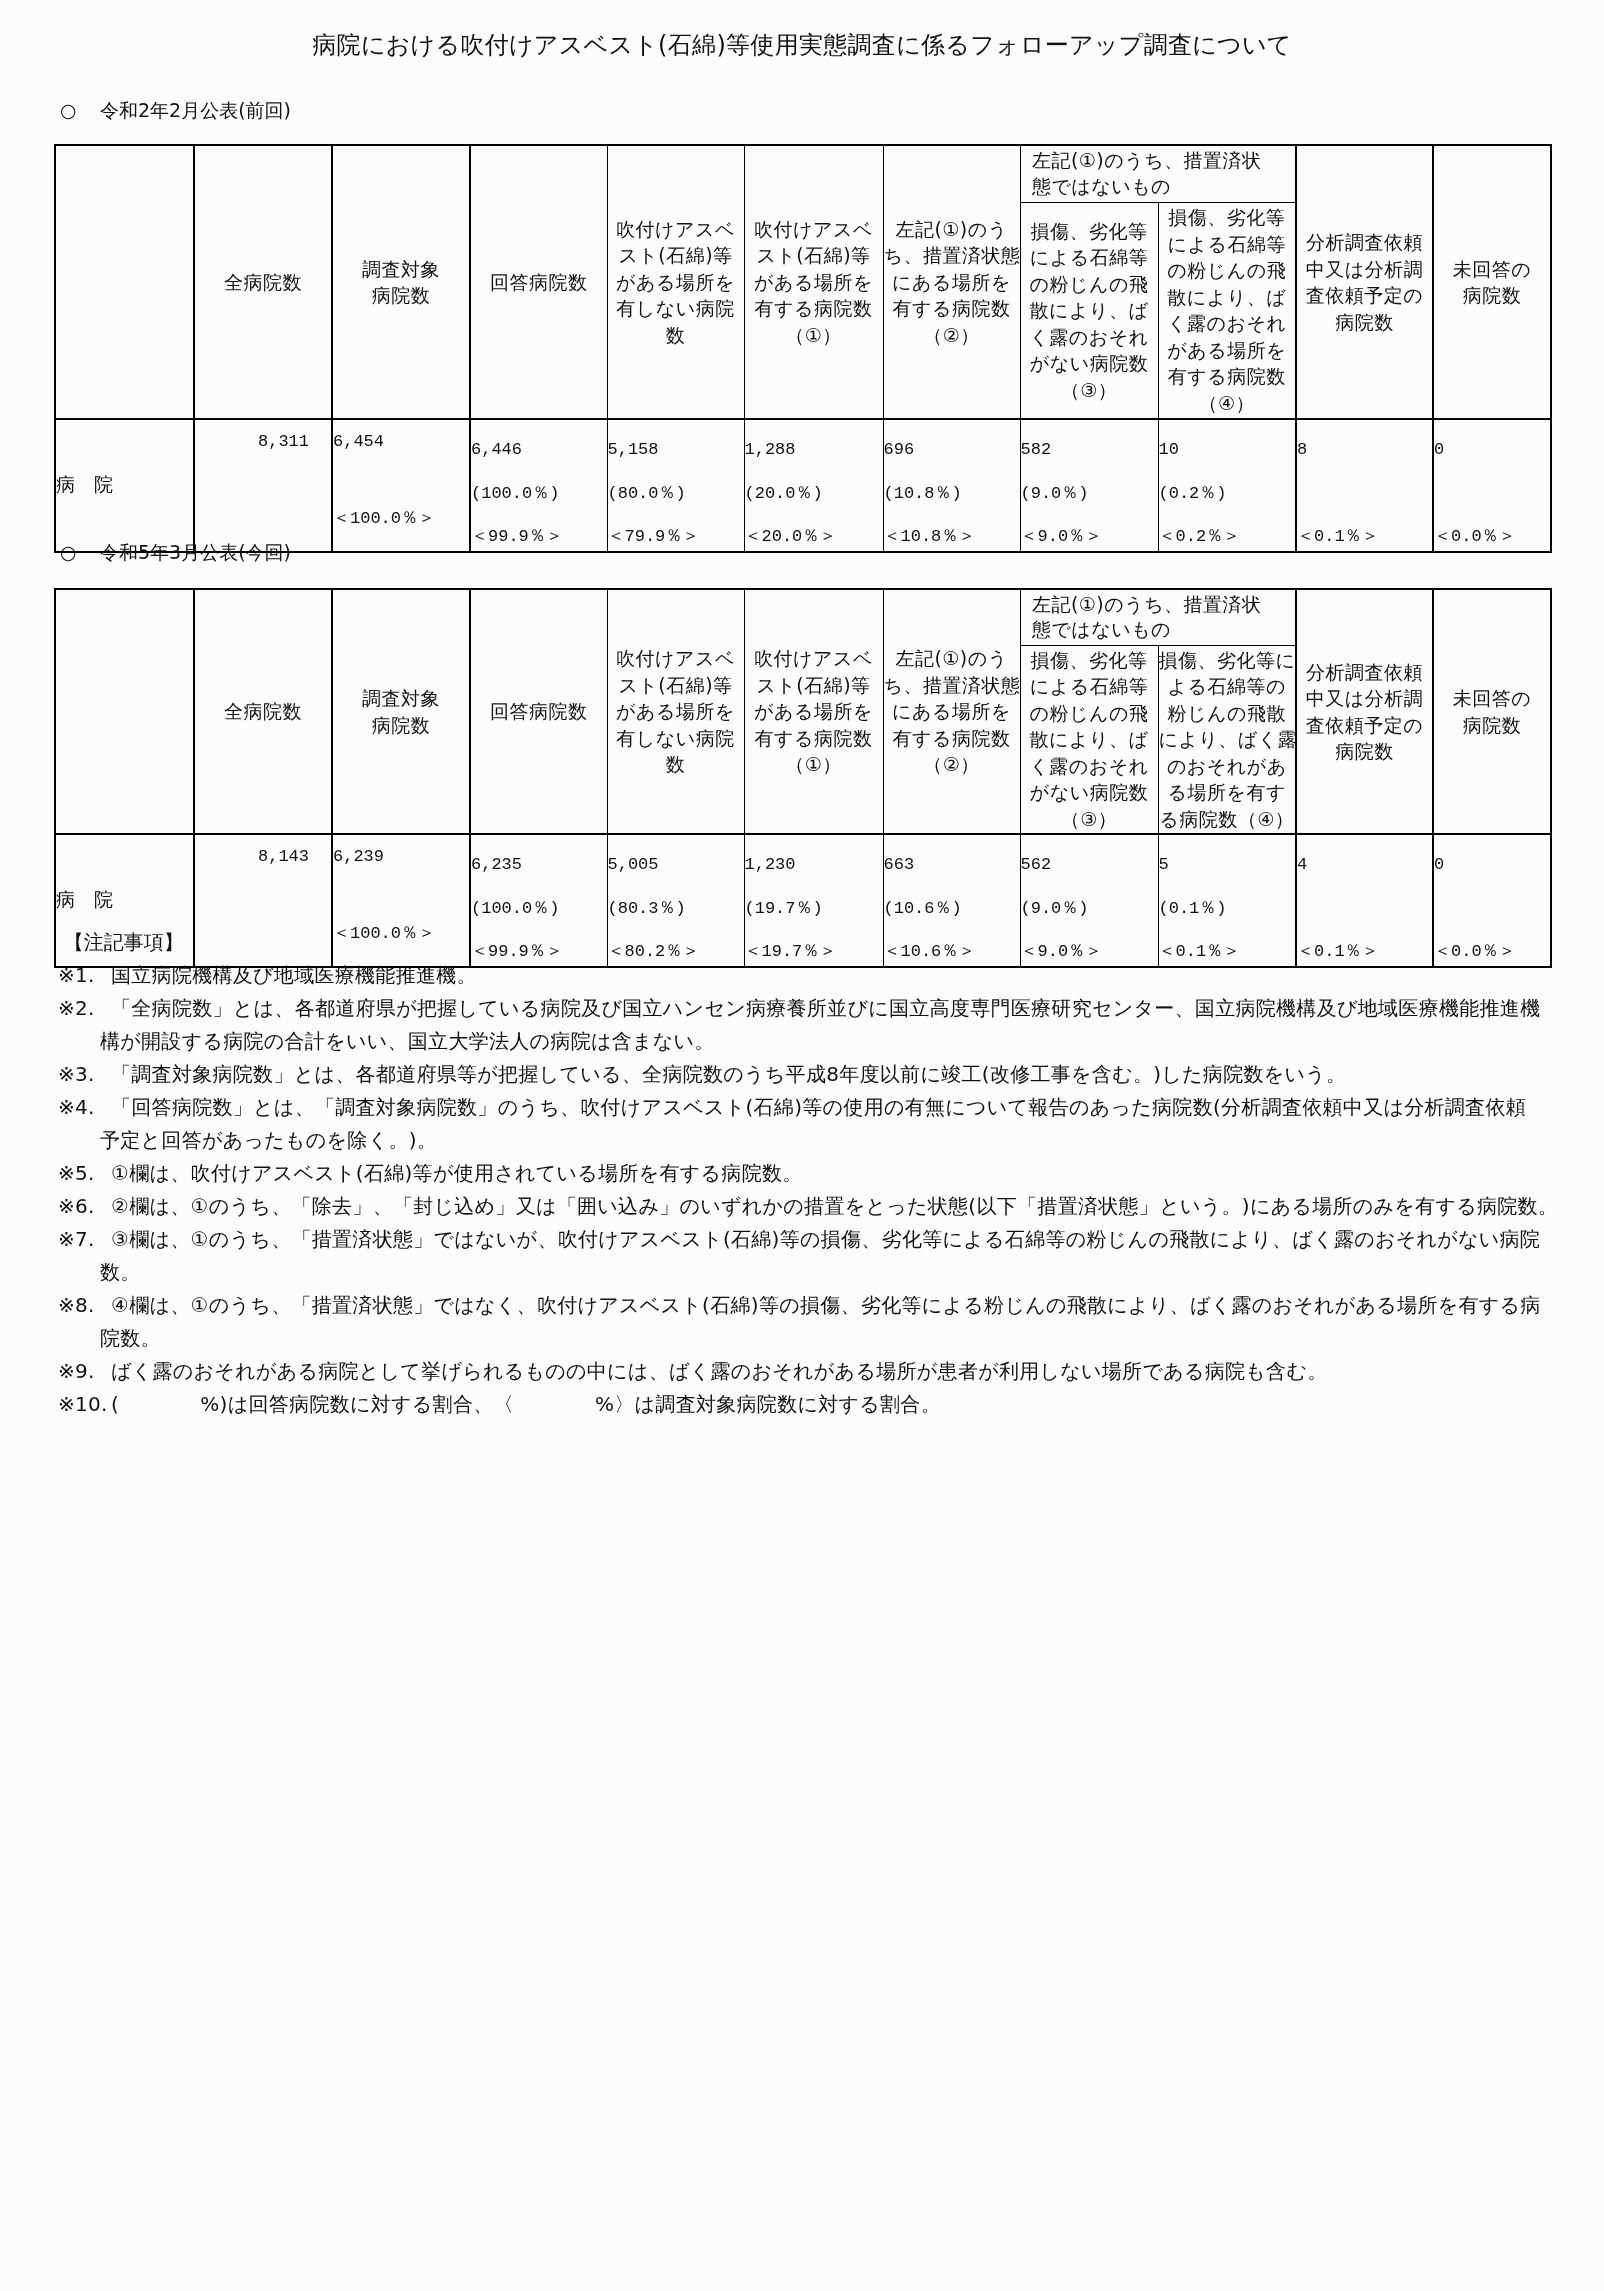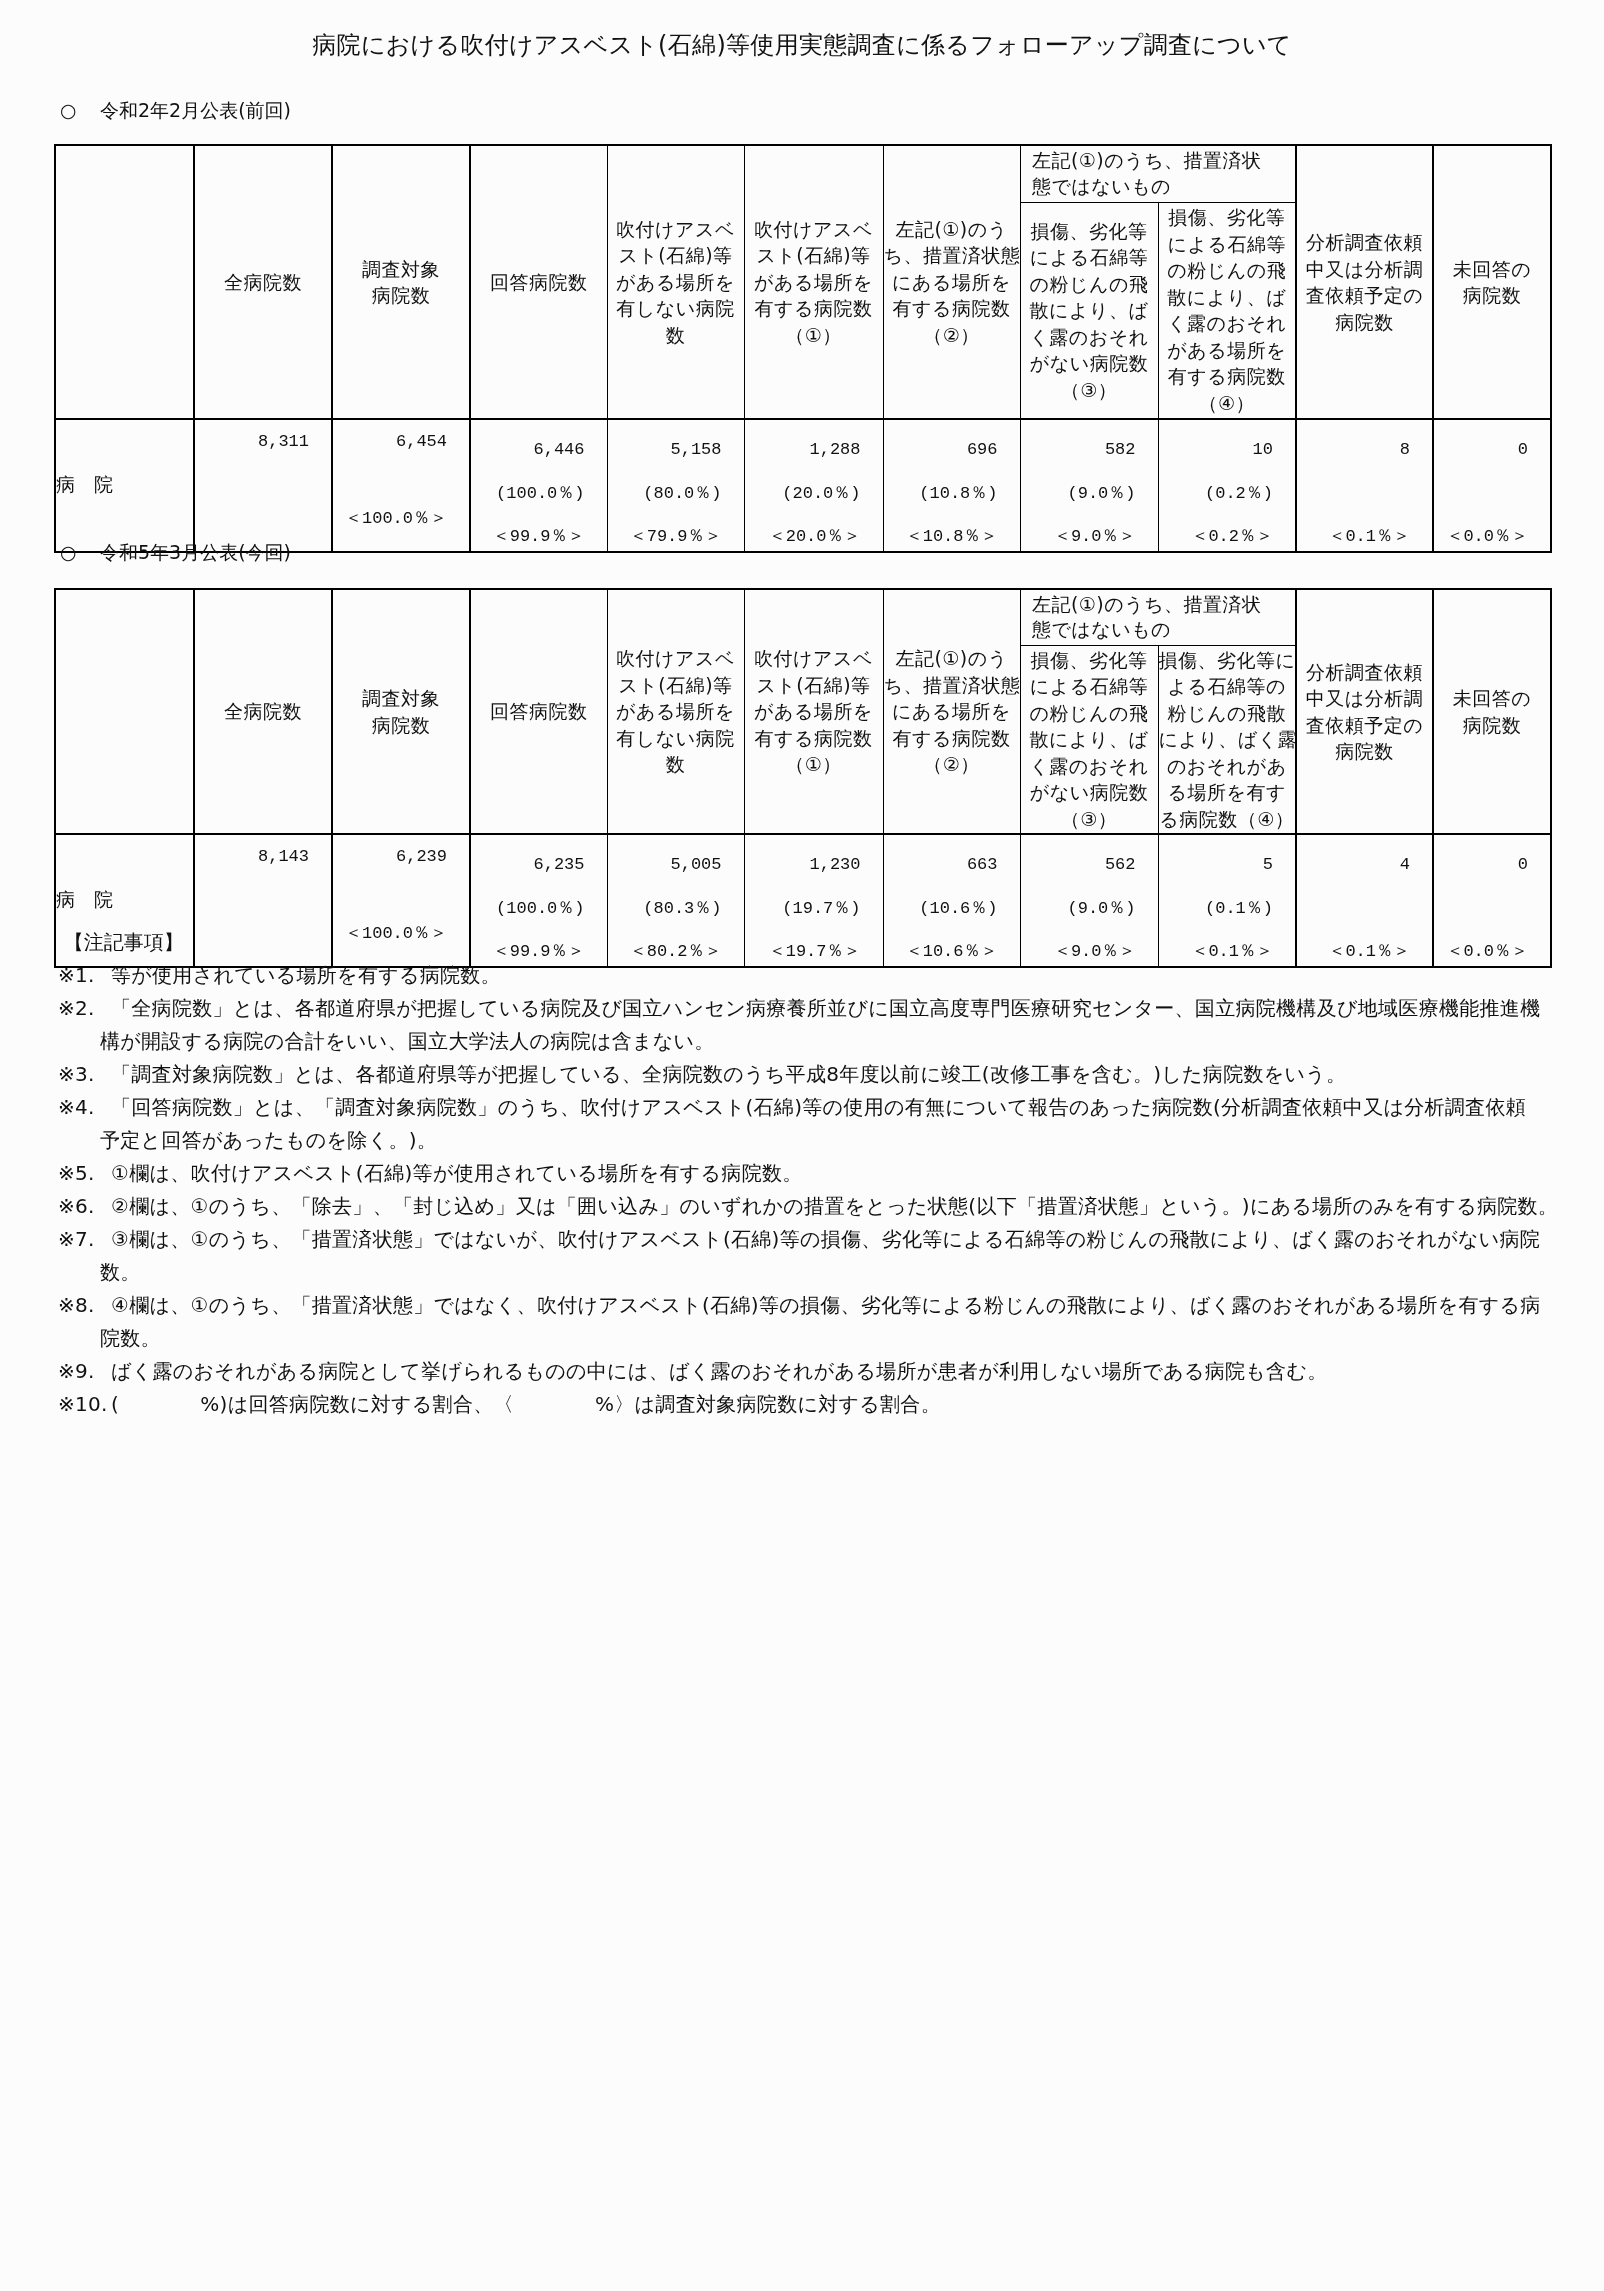--- a/index.html
+++ b/index.html
@@ -25,21 +25,21 @@
   .survey-table th.group { text-align: left; padding-left: 11.4px; line-height: 25.6px; }
   .survey-table .thick-r { border-right: 2.8px solid #000; }
   .survey-table .dbl { border-bottom: 2.8px double #000; }
   #table-0 tr.h1 { height: 57px; }
   #table-0 tr.h2 { height: 217px; }
   #table-1 tr.h1 { height: 56px; }
   #table-1 tr.h2 { height: 189px; }
   .survey-table tr.data-row { height: 81px; }
 
   .survey-table td.label { vertical-align: middle; font-size: 19px; white-space: pre; }
-  .survey-table td.data { vertical-align: top; text-align: right; padding-right: 22px;
+  .survey-table td.data { vertical-align: top; text-align: left; padding-right: 22px;
                           font-family: "Liberation Mono", monospace; font-size: 17px; }
   .survey-table td.data.center { text-align: right; padding-right: 22px; }
   .ln { display: block; height: 26.5px; line-height: 26.5px; white-space: nowrap; margin-top: 17px; }
   .offset .ln:nth-child(1) { margin-top: 8.5px; }
   .offset .ln:nth-child(2) { height: 17px; }
 
   #notes { position: absolute; left: 58px; top: 920px; font-size: 20px; line-height: 33px; margin-top: 6px; }
   .notes-heading { margin-left: 5.7px; white-space: pre; }
   .note { white-space: pre; padding-left: 42px; text-indent: -42px; letter-spacing: 0.3px; }
   .note-marker { display: inline-block; min-width: 53px; text-indent: 0; }
@@ -285,21 +285,21 @@
         <span class="ln">0</span>
         <span class="ln"></span>
         <span class="ln">＜0.0％＞</span>
       </td>
     </tr>
   </tbody>
     </table>
 
   <div id="notes">
     <div class="notes-heading">【注記事項】</div>
-    <div class="note"><span class="note-marker">※1.</span><span>等が使用されている場所を有する病院数。</span></div>
+    <div class="note"><span class="note-marker">※1.</span><span>国立病院機構及び地域医療機能推進機。</span></div>
     <div class="note"><span class="note-marker">※2.</span><span>「全病院数」とは、各都道府県が把握している病院及び国立ハンセン病療養所並びに国立高度専門医療研究センター、国立病院機構及び地域医療機能推進機
 構が開設する病院の合計をいい、国立大学法人の病院は含まない。</span></div>
     <div class="note"><span class="note-marker">※3.</span><span>「調査対象病院数」とは、各都道府県等が把握している、全病院数のうち平成8年度以前に竣工(改修工事を含む。)した病院数をいう。</span></div>
     <div class="note"><span class="note-marker">※4.</span><span>「回答病院数」とは、「調査対象病院数」のうち、吹付けアスベスト(石綿)等の使用の有無について報告のあった病院数(分析調査依頼中又は分析調査依頼
 予定と回答があったものを除く。)。</span></div>
     <div class="note"><span class="note-marker">※5.</span><span>①欄は、吹付けアスベスト(石綿)等が使用されている場所を有する病院数。</span></div>
     <div class="note"><span class="note-marker">※6.</span><span>②欄は、①のうち、「除去」、「封じ込め」又は「囲い込み」のいずれかの措置をとった状態(以下「措置済状態」という。)にある場所のみを有する病院数。</span></div>
     <div class="note"><span class="note-marker">※7.</span><span>③欄は、①のうち、「措置済状態」ではないが、吹付けアスベスト(石綿)等の損傷、劣化等による石綿等の粉じんの飛散により、ばく露のおそれがない病院
 数。</span></div>
     <div class="note"><span class="note-marker">※8.</span><span>④欄は、①のうち、「措置済状態」ではなく、吹付けアスベスト(石綿)等の損傷、劣化等による粉じんの飛散により、ばく露のおそれがある場所を有する病

